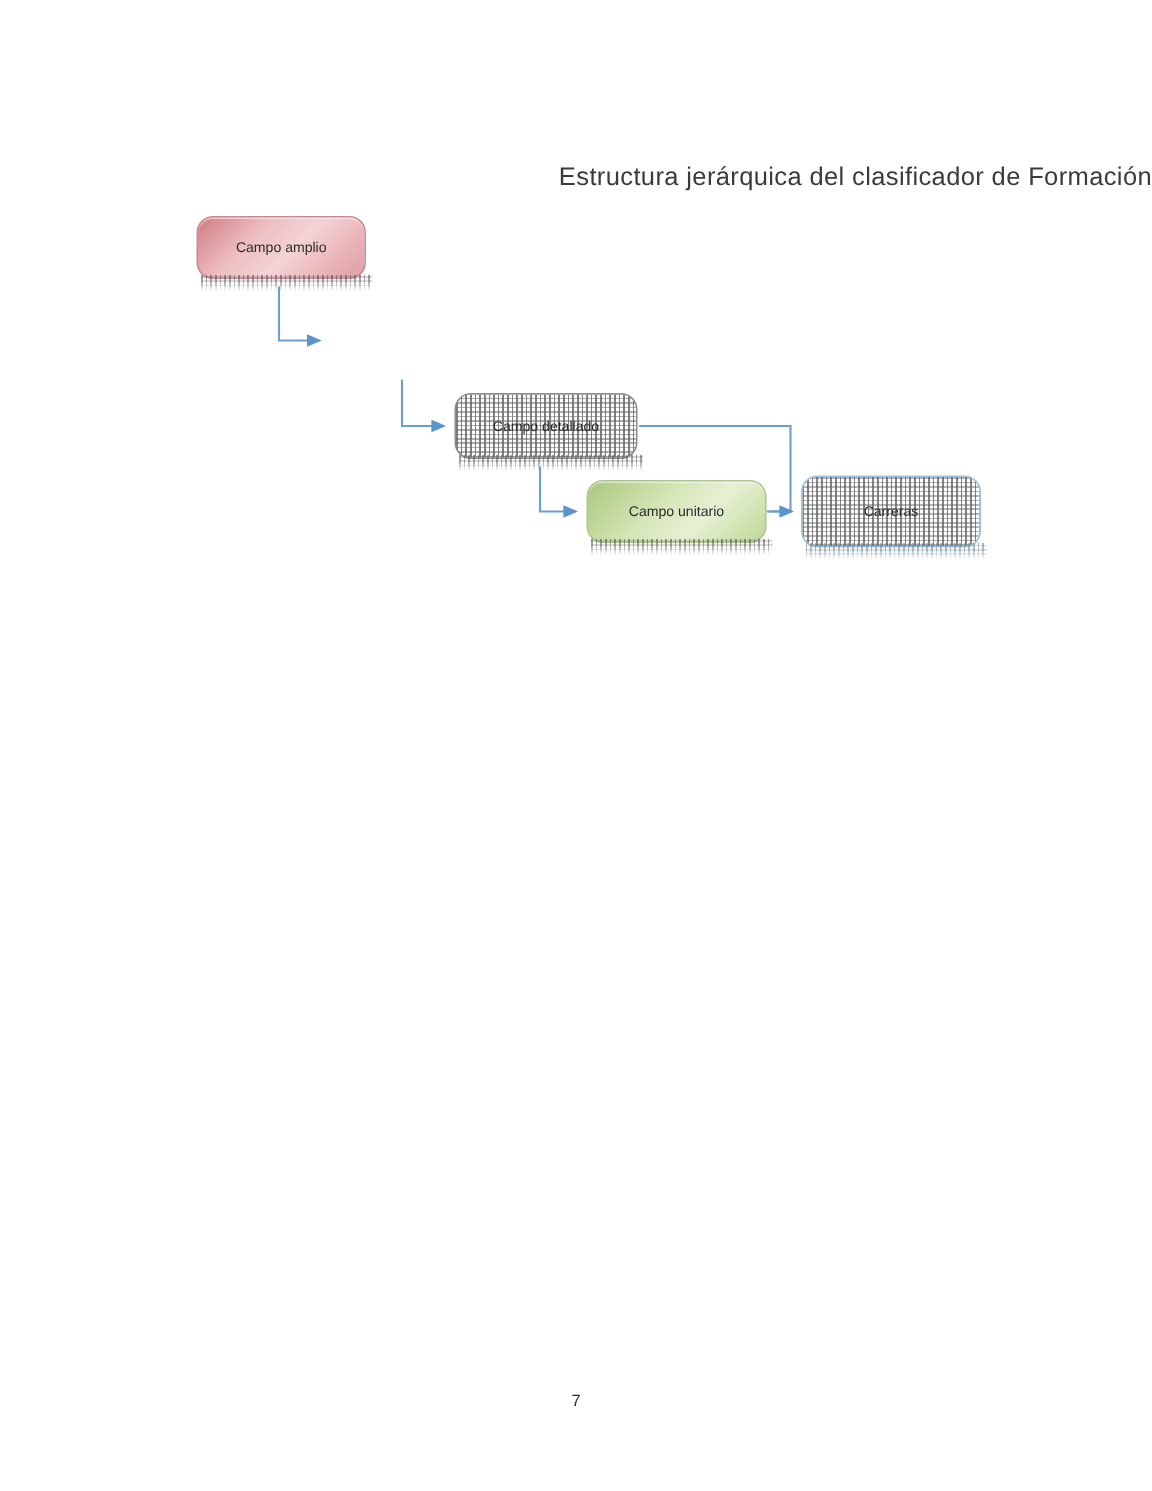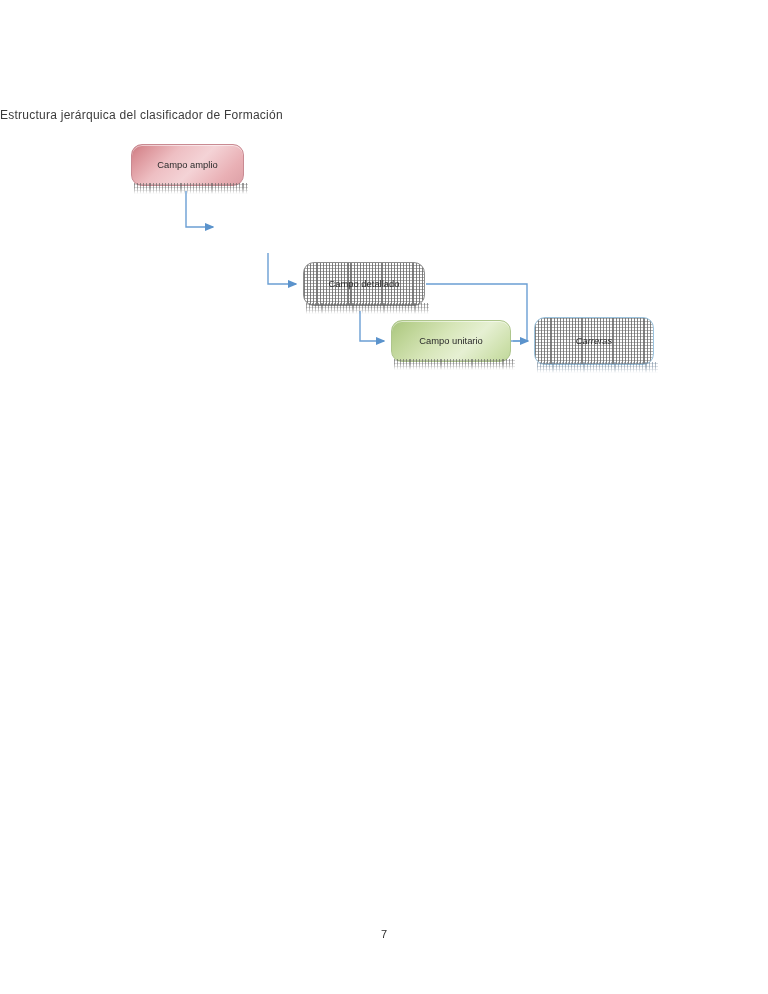--- a/index.html
+++ b/index.html
@@ -19,22 +19,22 @@
     position: absolute;
     inset: 0;
     background: #ffffff;
   }
 
   
   .doc-title {
     position: absolute;
     left: 0; right: 0;
     top: 108px;
-    text-align: left;
-    font-size: 12px;
+    text-align: right;
+    font-size: 17px;
     letter-spacing: .25px;
     color: #3b3b3b;
     white-space: nowrap;
   }
 
   
   .diagram {
     position: absolute;
     left: 0; top: 0;
     width: 768px; height: 994px;
@@ -119,21 +119,20 @@
     left: 534px; top: 317px; width: 120px; height: 48px;
     border: 1px solid #9bc3de;
     background-color: #ffffff;
     background-image:
       repeating-linear-gradient(90deg,
         rgba(100,100,100,.80) 0px, rgba(100,100,100,.80) 1.1px,
         rgba(255,255,255,0) 1.1px, rgba(255,255,255,0) 3.1px),
       repeating-linear-gradient(0deg,
         rgba(120,120,120,.55) 0px, rgba(120,120,120,.55) 1px,
         rgba(255,255,255,0) 1px, rgba(255,255,255,0) 3px);
-    font-style: italic;
   }
   .node--carreras::after {
     background-image:
       repeating-linear-gradient(90deg,
         rgba(110,130,150,.60) 0px, rgba(110,130,150,.60) 1.1px,
         rgba(255,255,255,0) 1.1px, rgba(255,255,255,0) 3.1px),
       repeating-linear-gradient(0deg,
         rgba(120,140,160,.32) 0px, rgba(120,140,160,.32) 1px,
         rgba(255,255,255,0) 1px, rgba(255,255,255,0) 3px);
   }

